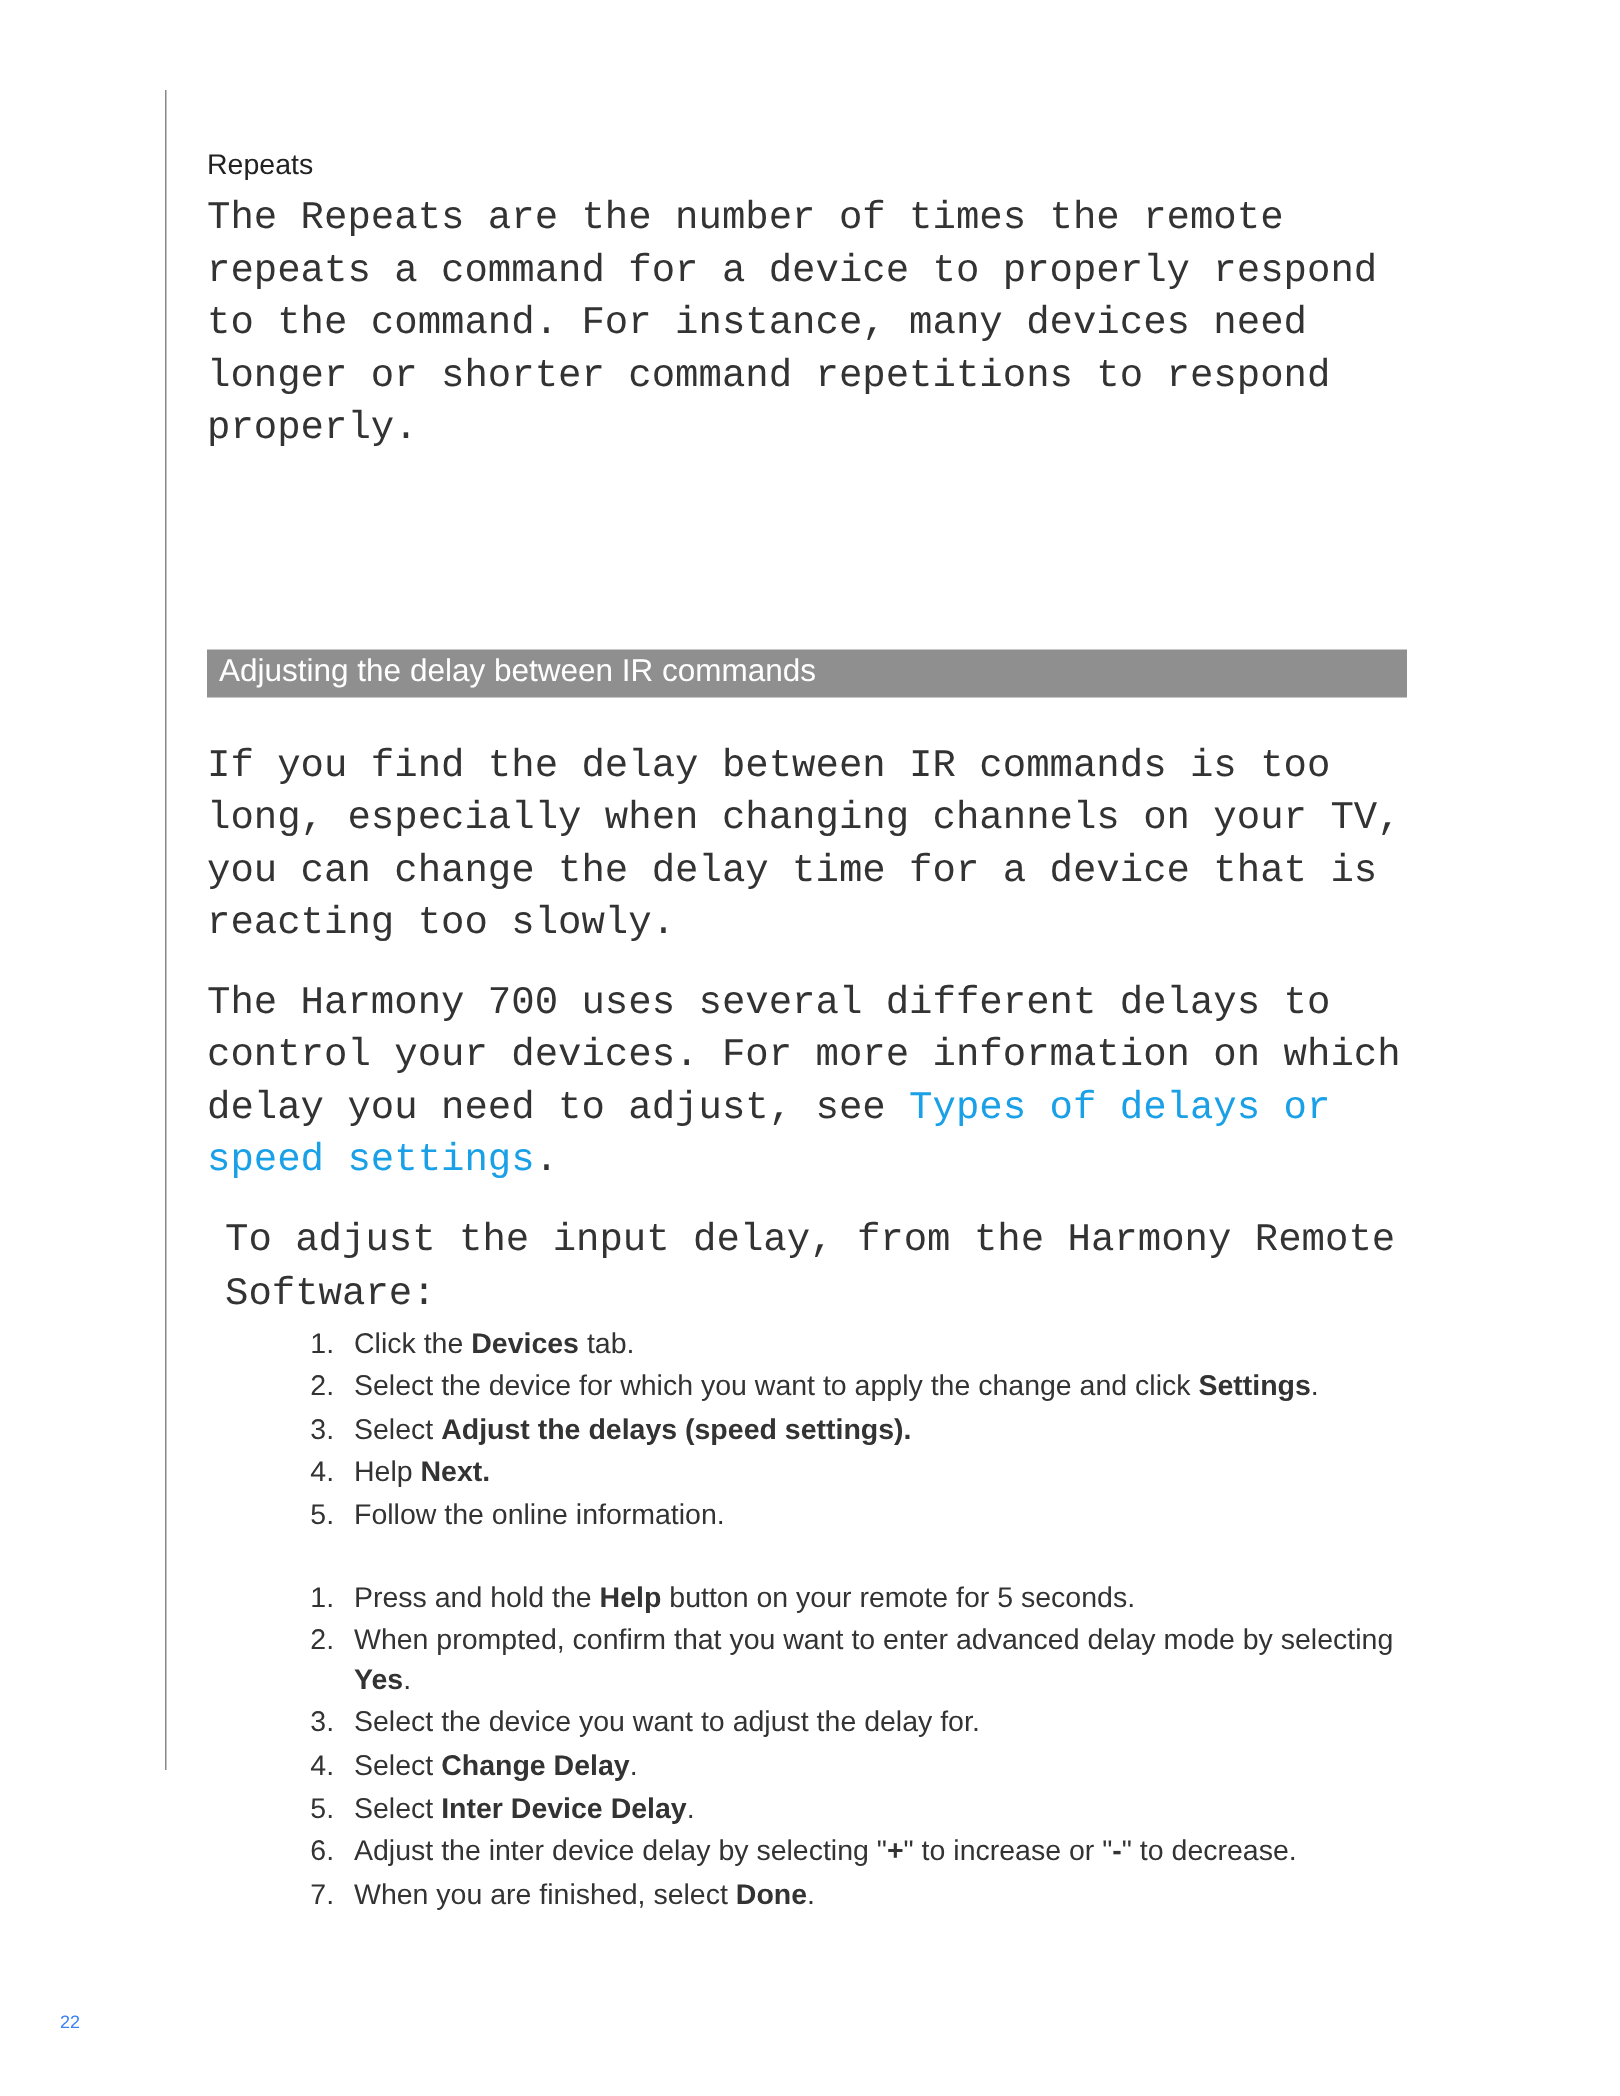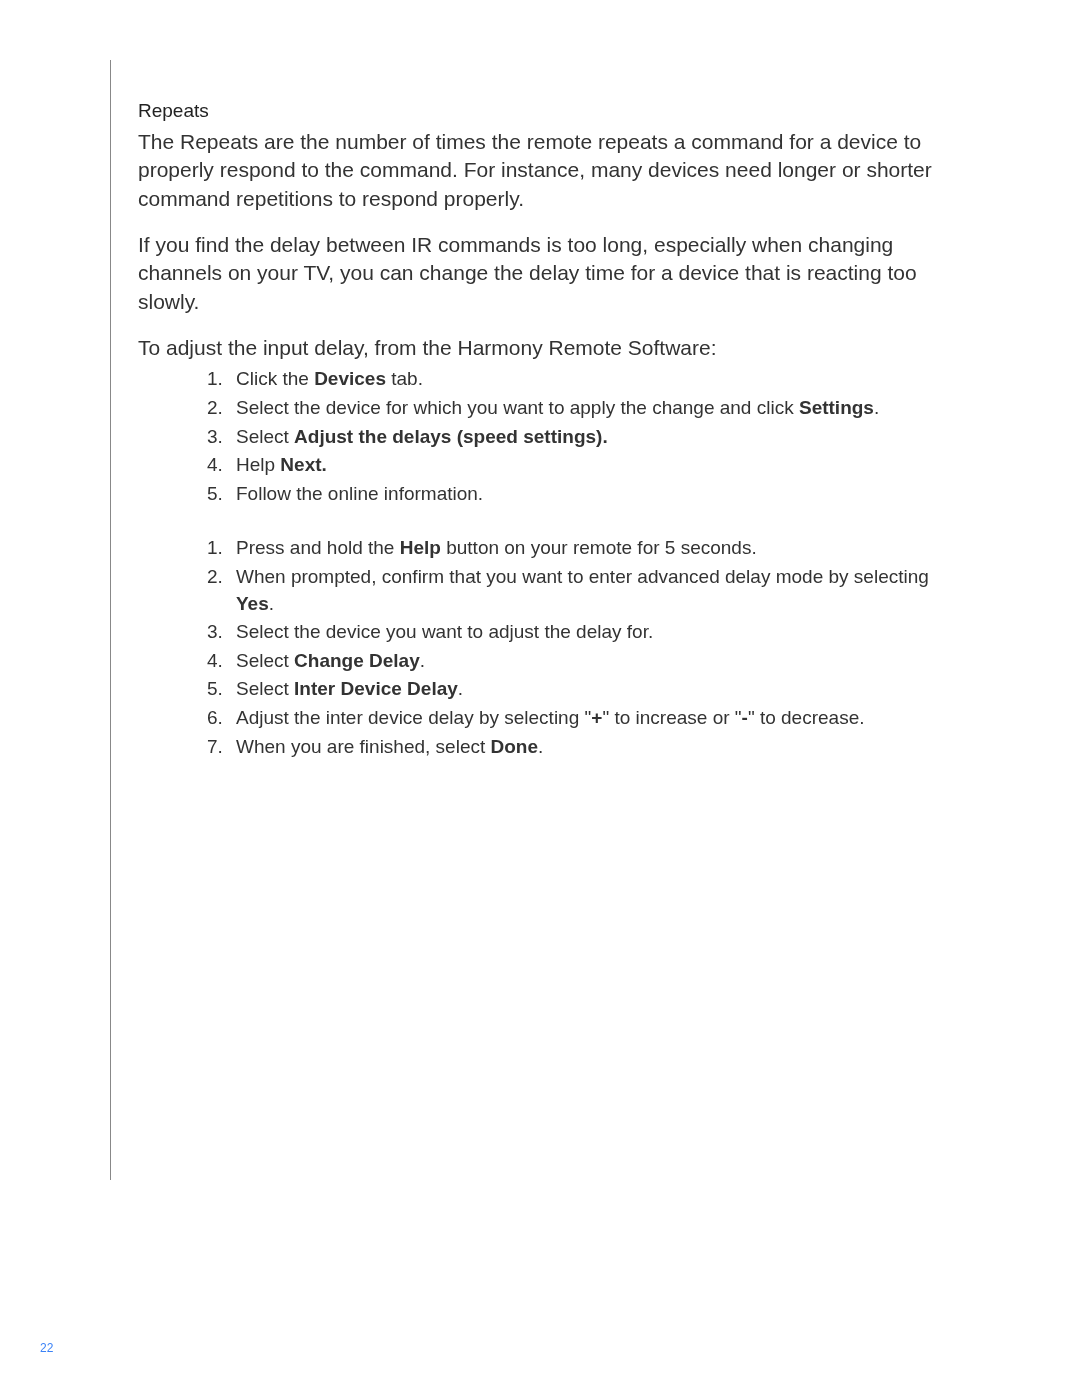--- a/index.html
+++ b/index.html
@@ -29,24 +29,25 @@
     padding-left: 28px;
   }
   h3.subhead {
     font-size: 19px;
     font-weight: 400;
     color: #222;
     margin-top: 40px;
     margin-bottom: 6px;
   }
   p.body {
-    font-size: 21px;
+    font-size: 26px;
     line-height: 1.35;
     color: #333;
     margin-bottom: 18px;
+    font-family: Liberation Mono, monospace;
   }
   .example-label {
     font-weight: 700;
     font-style: italic;
   }
   .section-bar {
     background: #8f8f8f;
     color: #ffffff;
     font-size: 21px;
     line-height: 1.2;
@@ -83,25 +84,29 @@
 <body>
 
 <div class="vrule"></div>
 
 <div class="page">
   <div class="content">
 
     <h3 class="subhead">Repeats</h3>
     <p class="body">The Repeats are the number of times the remote repeats a command for a device to properly respond to the command. For instance, many devices need longer or shorter command repetitions to respond properly.</p>
 
+    <div class="section-bar">Adjusting the delay between IR commands</div>
 
     <p class="body">If you find the delay between IR commands is too long, especially when changing channels on your TV, you can change the delay time for a device that is reacting too slowly.</p>
 
+    <p class="body">
+      <span>The Harmony 700 uses several different delays to control your devices. For more information on which delay you need to adjust, see </span><a class="link" href="#">Types of delays or speed settings</a><span>.</span>
+    </p>
 
-    <p class="body" style="margin-bottom:4px;">To adjust the input delay, from the Harmony Remote Software:</p>
+    <p class="body" style="margin-bottom:4px;margin-left:12px;">To adjust the input delay, from the Harmony Remote Software:</p>
     <ol class="steps">
       <li><span>Click the </span><span class="b">Devices</span><span> tab.</span></li>
       <li><span>Select the device for which you want to apply the change and click </span><span class="b">Settings</span><span>.</span></li>
       <li><span>Select </span><span class="b">Adjust the delays (speed settings).</span></li>
       <li><span>Help </span><span class="b">Next.</span></li>
       <li>Follow the online information.</li>
     </ol>
 
     <ol class="steps">
       <li><span>Press and hold the </span><span class="b">Help</span><span> button on your remote for 5 seconds.</span></li>

